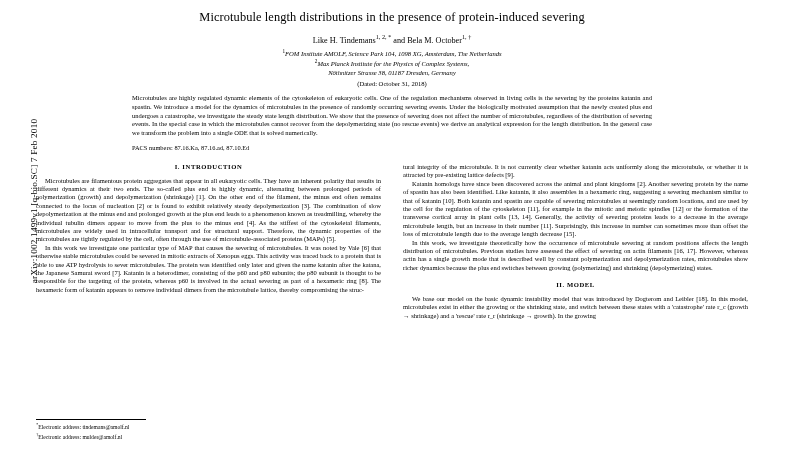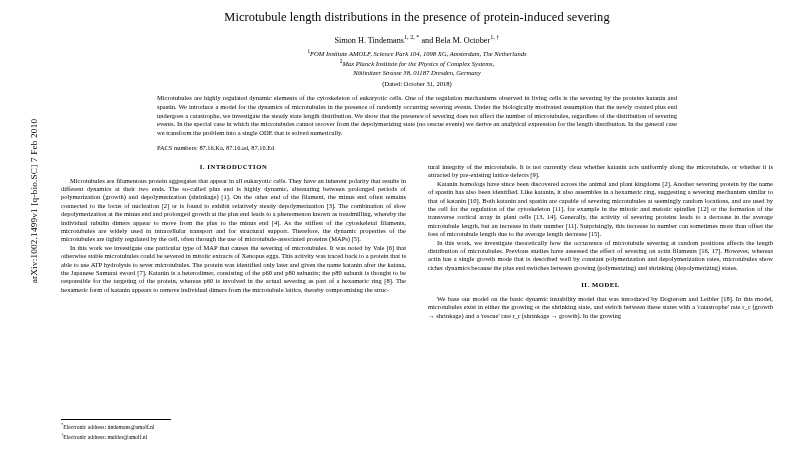--- a/index.html
+++ b/index.html
@@ -28,21 +28,21 @@
     transform-origin: center center;
     font-family: "Liberation Serif", serif;
     font-size: 9.2px;
     letter-spacing: 0.2px;
     color: #000;
     white-space: nowrap;
   }
 
   .content {
     position: absolute;
-    left: 61px;
+    left: 36px;
     top: 8px;
     width: 712px;
     height: 436px;
   }
 
   .title {
     text-align: center;
     font-size: 12.4px;
     font-weight: normal;
     margin: 2px 0 8px 0;
@@ -135,21 +135,21 @@
 
 <div class="page">
 
   <div class="arxiv-stamp">arXiv:1002.1499v1  [q-bio.SC]  7 Feb 2010</div>
 
   <div class="content">
 
     <h1 class="title">Microtubule length distributions in the presence of protein-induced severing</h1>
 
     <div class="authors">
-      <span>Simon H. Tindemans</span><span class="sup">1, 2, *</span><span> and </span><span>Bela M. October</span><span class="sup">1, †</span>
+      <span>Like H. Tindemans</span><span class="sup">1, 2, *</span><span> and </span><span>Bela M. October</span><span class="sup">1, †</span>
     </div>
 
     <div class="affil">
       <div><span class="sup">1</span><span>FOM Institute AMOLF, Science Park 104, 1098 XG, Amsterdam, The Netherlands</span></div>
       <div><span class="sup">2</span><span>Max Planck Institute for the Physics of Complex Systems,</span></div>
       <div><span>Nöthnitzer Strasse 38, 01187 Dresden, Germany</span></div>
     </div>
 
     <div class="dateline">(Dated: October 31, 2018)</div>
 

